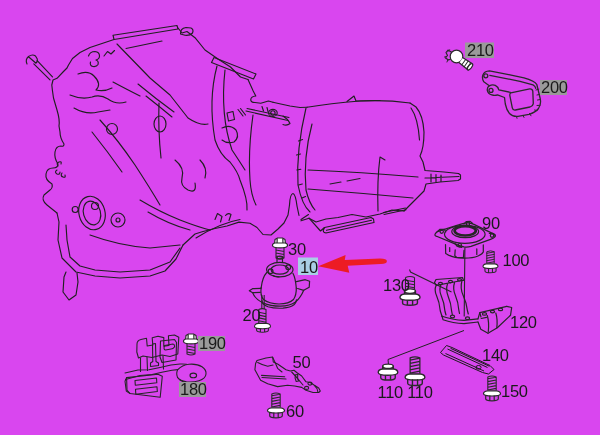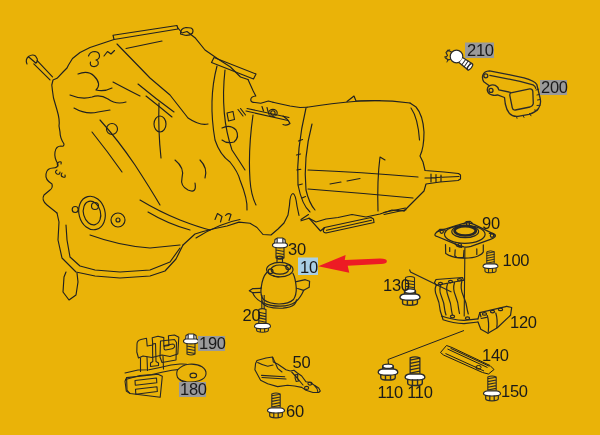--- a/index.html
+++ b/index.html
@@ -1,16 +1,16 @@
 <!DOCTYPE html>
 <html><head>
 <meta charset="utf-8">
 <style>
   html,body{margin:0;padding:0;background:#fff;}
-  .wrap{width:600px;height:435px;position:relative;background:#eab308;overflow:hidden;}
+  .wrap{width:600px;height:435px;position:relative;background:#d946ef;overflow:hidden;}
   svg{position:absolute;left:0;top:0;}
   text{font-family:"Liberation Sans",sans-serif;font-size:16.5px;fill:#1a1a1a;}
 </style>
 </head>
 <body>
 <div class="wrap">
 <svg width="600" height="435" viewBox="0 0 600 435">
 <defs>
 
   <g id="boltdown" stroke="#2a2a2a" stroke-width="1.2" fill="#fff" stroke-linejoin="round" stroke-linecap="round">

